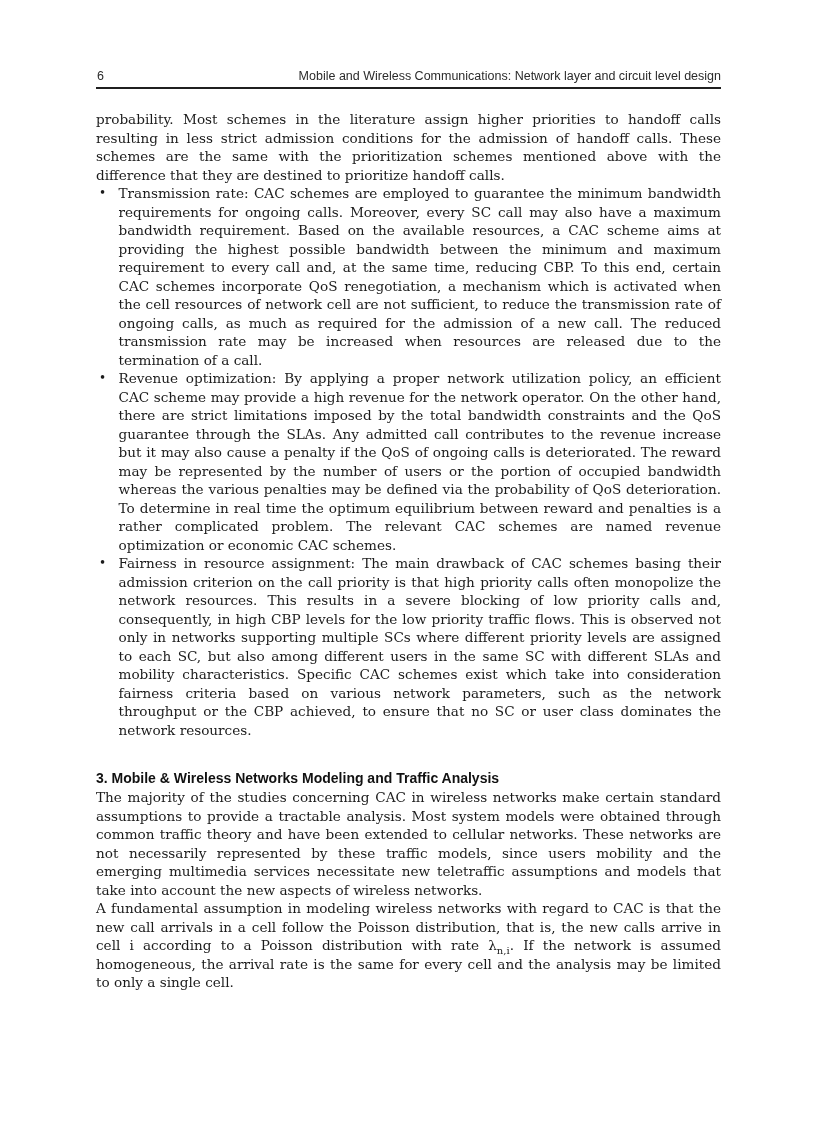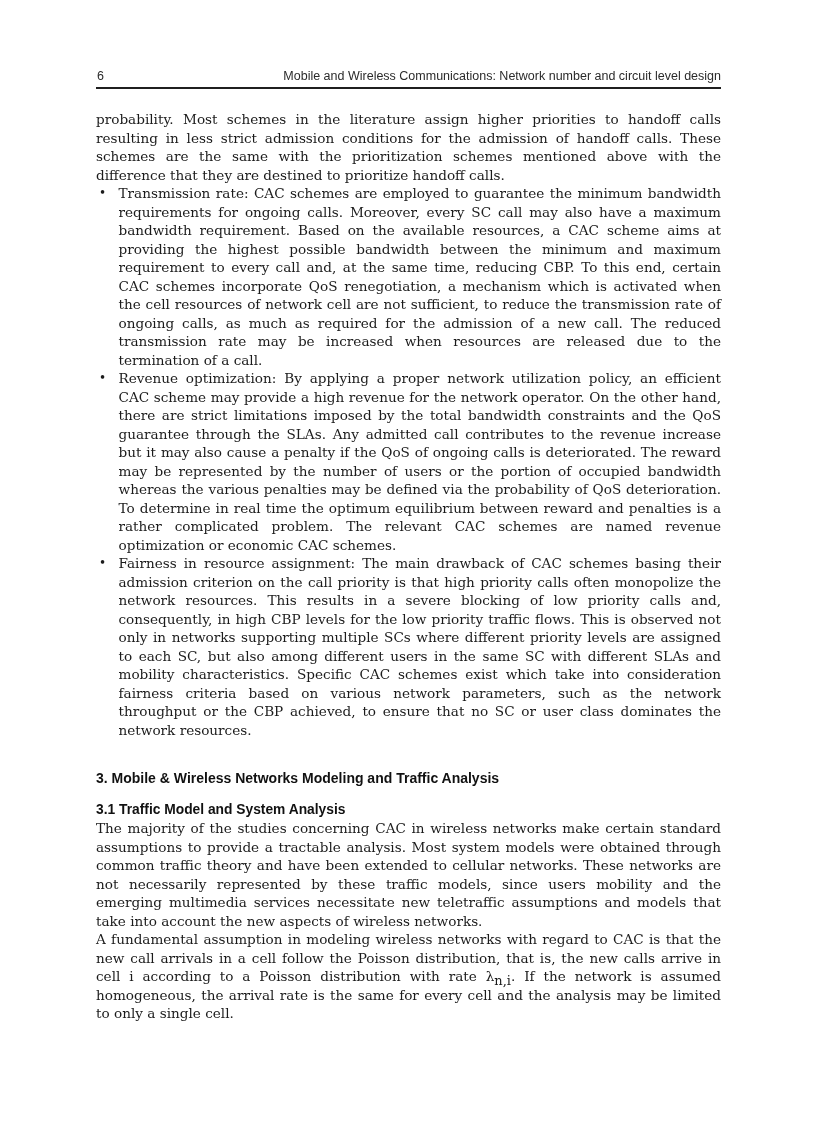--- a/index.html
+++ b/index.html
@@ -57,30 +57,30 @@
   }
   h2.subsection {
     font-family: "Liberation Sans", sans-serif;
     font-weight: bold;
     font-size: 13.8px;
     color: #111111;
     margin: 13px 0 1px 0;
     text-align: left;
     line-height: 17px;
   }
-  sub.var-sub { font-size: 13px; line-height: 0; }
+  sub.var-sub { font-size: 10px; line-height: 0; }
 </style>
 </head>
 <body>
 
 <div class="page">
 
   <header class="running-header">
     <span class="pagenum">6</span>
-    <span class="runtitle">Mobile and Wireless Communications: Network number and circuit level design</span>
+    <span class="runtitle">Mobile and Wireless Communications: Network layer and circuit level design</span>
   </header>
 
   <main class="body-text">
 
     <p class="indented">probability. Most schemes in the literature assign higher priorities to handoff calls resulting in less strict admission conditions for the admission of handoff calls. These schemes are the same with the prioritization schemes mentioned above with the difference that they are destined to prioritize handoff calls.</p>
 
     <div class="bullet-row">
       <span class="marker">•</span>
       <p>Transmission rate: CAC schemes are employed to guarantee the minimum bandwidth requirements for ongoing calls. Moreover, every SC call may also have a maximum bandwidth requirement. Based on the available resources, a CAC scheme aims at providing the highest possible bandwidth between the minimum and maximum requirement to every call and, at the same time, reducing CBP. To this end, certain CAC schemes incorporate QoS renegotiation, a mechanism which is activated when the cell resources of network cell are not sufficient, to reduce the transmission rate of ongoing calls, as much as required for the admission of a new call. The reduced transmission rate may be increased when resources are released due to the termination of a call.</p>
     </div>
@@ -90,21 +90,20 @@
       <p>Revenue optimization: By applying a proper network utilization policy, an efficient CAC scheme may provide a high revenue for the network operator. On the other hand, there are strict limitations imposed by the total bandwidth constraints and the QoS guarantee through the SLAs. Any admitted call contributes to the revenue increase but it may also cause a penalty if the QoS of ongoing calls is deteriorated. The reward may be represented by the number of users or the portion of occupied bandwidth whereas the various penalties may be defined via the probability of QoS deterioration. To determine in real time the optimum equilibrium between reward and penalties is a rather complicated problem. The relevant CAC schemes are named revenue optimization or economic CAC schemes.</p>
     </div>
 
     <div class="bullet-row">
       <span class="marker">•</span>
       <p>Fairness in resource assignment: The main drawback of CAC schemes basing their admission criterion on the call priority is that high priority calls often monopolize the network resources. This results in a severe blocking of low priority calls and, consequently, in high CBP levels for the low priority traffic flows. This is observed not only in networks supporting multiple SCs where different priority levels are assigned to each SC, but also among different users in the same SC with different SLAs and mobility characteristics. Specific CAC schemes exist which take into consideration fairness criteria based on various network parameters, such as the network throughput or the CBP achieved, to ensure that no SC or user class dominates the network resources.</p>
     </div>
 
     <h1 class="section">3. Mobile &amp; Wireless Networks Modeling and Traffic Analysis</h1>
 
-    <h2 class="subsection">3.1 Traffic Model and System Analysis</h2>
 
     <p>The majority of the studies concerning CAC in wireless networks make certain standard assumptions to provide a tractable analysis. Most system models were obtained through common traffic theory and have been extended to cellular networks. These networks are not necessarily represented by these traffic models, since users mobility and the emerging multimedia services necessitate new teletraffic assumptions and models that take into account the new aspects of wireless networks.</p>
 
     <p><span>A fundamental assumption in modeling wireless networks with regard to CAC is that the new call arrivals in a cell follow the Poisson distribution, that is, the new calls arrive in cell i according to a Poisson distribution with rate λ</span><sub class="var-sub">n,i</sub><span>. If the network is assumed homogeneous, the arrival rate is the same for every cell and the analysis may be limited to only a single cell.</span></p>
 
   </main>
 
 </div>
 
 </body></html>

